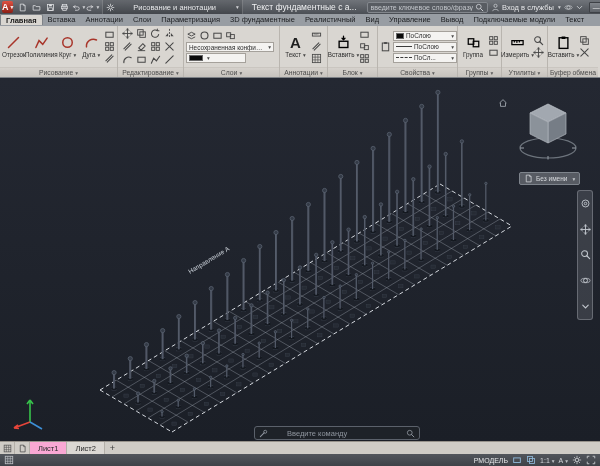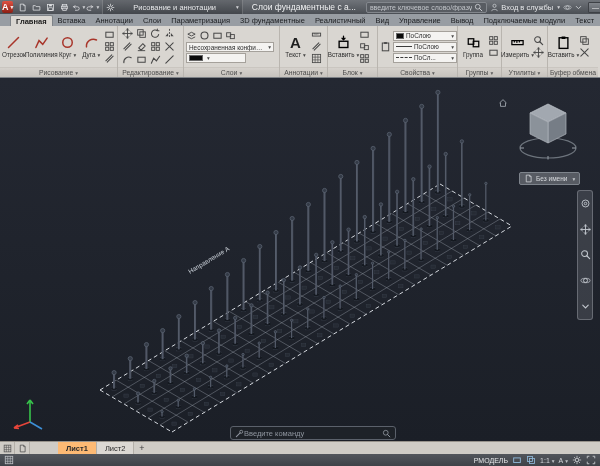--- a/index.html
+++ b/index.html
@@ -21,21 +21,21 @@
 .search{margin-left:7px;display:flex;align-items:center;gap:2px;width:132px;height:11px;background:#585c62;border:1px solid #83878d;border-radius:2px;padding:0 3px;color:#c3c6cb;font-size:7px;}
 .search .ph{flex:1;white-space:nowrap;overflow:hidden;}
 .sico9{width:9px;height:9px;color:#cdd0d4;flex:0 0 9px;}
 .sico9 svg{width:9px;height:9px;}
 .signin{display:flex;align-items:center;gap:2px;font-size:7.5px;white-space:nowrap;}
 .minis{display:flex;gap:2px;}
 .winbtns{display:flex;gap:1px;margin-left:2px;}
 .wbtn{width:15px;height:11px;background:linear-gradient(#82868c,#5e6268);border:1px solid #3e4146;color:#eceded;font-size:7px;display:flex;align-items:center;justify-content:center;border-radius:1px;}
 
 
-.tabrow{flex:0 0 12px;height:12px;background:#989da3;display:flex;align-items:center;padding-left:10px;font-size:7.5px;color:#1b1d20;}
+.tabrow{flex:0 0 12px;height:12px;background:#989da3;display:flex;align-items:flex-start;padding-left:0;font-size:7.5px;color:#1b1d20;}
 .rtab{padding:0 5px;height:11px;line-height:11px;white-space:nowrap;}
 .rtab.active{background:#d9d6d1;color:#1a1a1a;border:1px solid #7e8287;border-bottom:none;border-radius:2px 2px 0 0;font-weight:bold;}
 
 
 .ribbon{flex:0 0 52px;height:52px;background:#d9d6d1;border-bottom:1px solid #7e8287;display:flex;}
 .panel{display:flex;flex-direction:column;border-right:1px solid #b9b5af;flex:0 0 auto;}
 .pbody{height:41px;display:flex;align-items:center;padding:1px 2px;gap:2px;}
 .ptitle{height:10px;font-size:6.8px;color:#4c4c4c;display:flex;align-items:center;justify-content:center;background:linear-gradient(#d5d1cc,#c7c3bd);border-top:1px solid #cac6c0;}
 .bigbtn{width:27px;display:flex;flex-direction:column;align-items:center;gap:1px;}
 .bigbtn svg{width:15px;height:15px;}
@@ -57,32 +57,32 @@
 .vplabel{position:absolute;left:5px;top:3px;font-size:7.5px;color:#ccd0d6;letter-spacing:.2px;z-index:3;}
 #model-svg{position:absolute;left:0;top:0;}
 .viewcube{position:absolute;left:512px;top:12px;width:72px;height:78px;}
 .vc-home{position:absolute;left:498px;top:16px;width:10px;height:10px;color:#9aa1a9;}
 .vc-home svg{width:10px;height:10px;}
 .vc-caption{position:absolute;left:519px;top:94px;display:flex;align-items:center;gap:3px;padding:1px 4px;background:rgba(96,101,108,.85);border:1px solid #7e848c;border-radius:2px;font-size:6.5px;color:#d6d9dd;}
 .vc-caption .sico9{color:#d6d9dd;}
 .navbar{position:absolute;left:577px;top:112px;width:16px;height:130px;background:rgba(140,145,152,.25);border:1px solid rgba(160,165,172,.45);border-radius:3px;display:flex;flex-direction:column;align-items:center;justify-content:space-around;}
 .nico{width:11px;height:11px;color:#c2c7ce;display:flex;}
 .nico svg{width:11px;height:11px;}
-.cmdbar{position:absolute;left:230px;top:348px;width:166px;height:14px;background:rgba(30,34,41,.93);border:1px solid #5b616b;border-radius:3px;display:flex;align-items:center;gap:0;padding:0 4px;z-index:3;}
+.cmdbar{position:absolute;left:254px;top:348px;width:166px;height:14px;background:rgba(30,34,41,.93);border:1px solid #5b616b;border-radius:3px;display:flex;align-items:center;gap:19px;padding:0 4px;z-index:3;}
 .cmdtext{flex:1;font-size:7.5px;color:#8f959e;white-space:nowrap;}
 .cico{width:9px;height:9px;color:#8f959e;display:flex;}
 .cico svg{width:9px;height:9px;}
 .ucs{position:absolute;left:10px;top:316px;width:40px;height:42px;}
 
 
 .layoutbar{flex:0 0 13px;height:13px;background:#cfccc6;border-top:1px solid #97938c;display:flex;align-items:stretch;font-size:7.5px;color:#2b2b2b;}
 .lbtn{width:15px;display:flex;align-items:center;justify-content:center;color:#4a4a4a;border-right:1px solid #b3afa8;}
 .lbtn svg{width:9px;height:9px;}
 .ltab{display:flex;align-items:center;padding:0 8px;border-right:1px solid #b3afa8;background:#dbd8d3;white-space:nowrap;}
-.ltab.active{background:#fdba74;font-weight:bold;margin-left:28px;}
+.ltab.active{background:#f9a8d4;font-weight:normal;}
 .lplus{width:15px;display:flex;align-items:center;justify-content:center;font-size:9px;color:#3c3c3c;}
 
 
 .statusbar{flex:0 0 12px;height:12px;background:linear-gradient(#52565c,#3e4248);display:flex;align-items:center;gap:4px;padding:0 4px;font-size:7px;color:#d2d5d9;}
 .sspacer{flex:1;}
 .stico{width:10px;height:10px;color:#8fb9da;display:flex;}
 .stico svg{width:10px;height:10px;}
 .stico.gray{color:#c6c9cd;}
 .smode{color:#e6e8ea;}
 .sgroup{display:flex;align-items:center;gap:4px;}
@@ -258,21 +258,21 @@
             <use href="#s-redo"></use>
           </svg>
         </span>
     </div>
     <div class="workspace dd">
       <span class="wsico"><svg>
             <use href="#s-gear"></use>
           </svg></span>
       <span>Рисование и аннотации</span>
     </div>
-    <div class="doc-title">Слои фундаментные с а...</div>
+    <div class="doc-title">Текст фундаментные с а...</div>
     <div class="search">
       <span class="ph">введите ключевое слово/фразу</span>
       <span class="sico9"><svg>
             <use href="#s-mag"></use>
           </svg></span>
     </div>
     <div class="signin dd">
       <span class="sico9"><svg>
             <use href="#s-person"></use>
           </svg></span>

